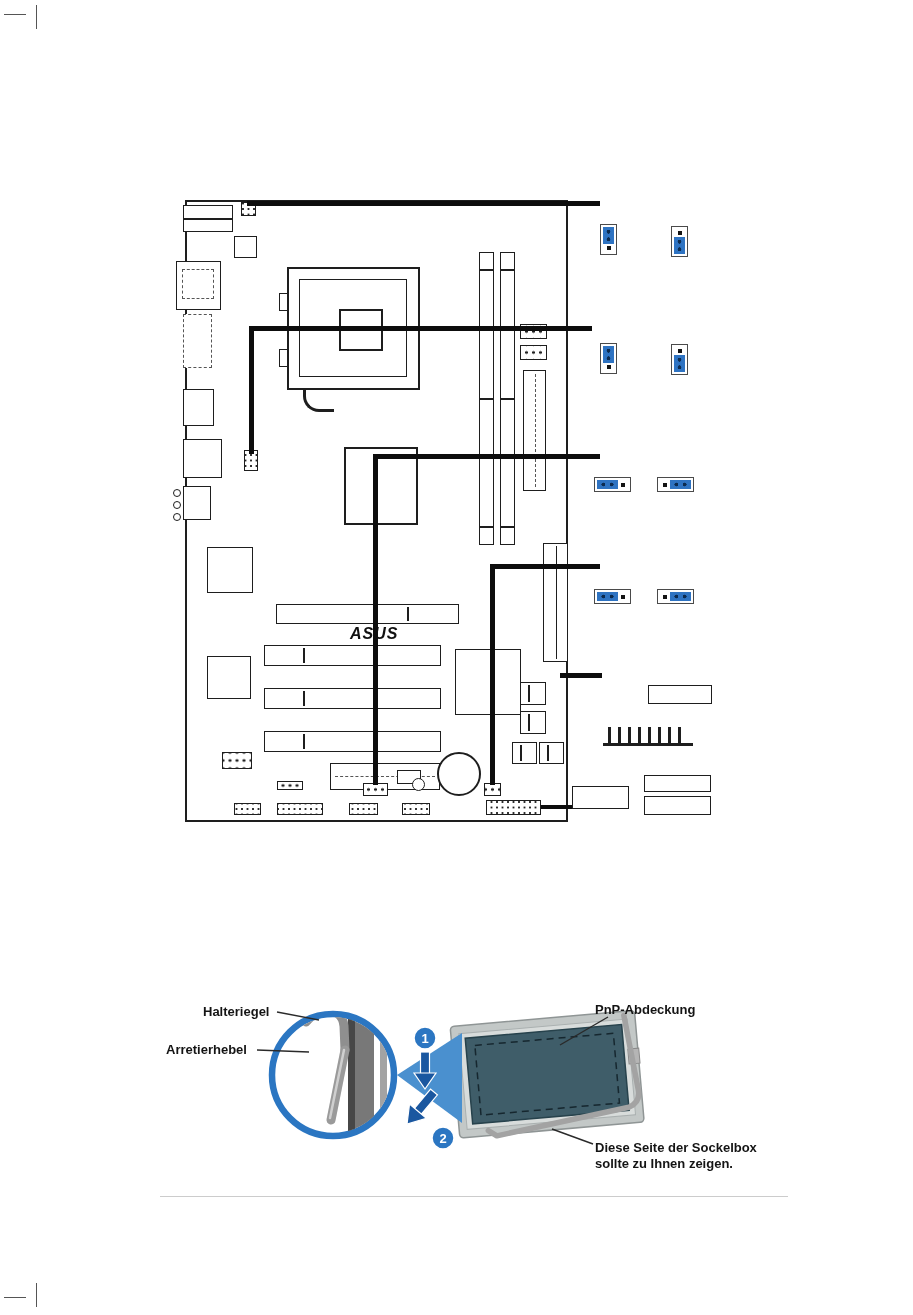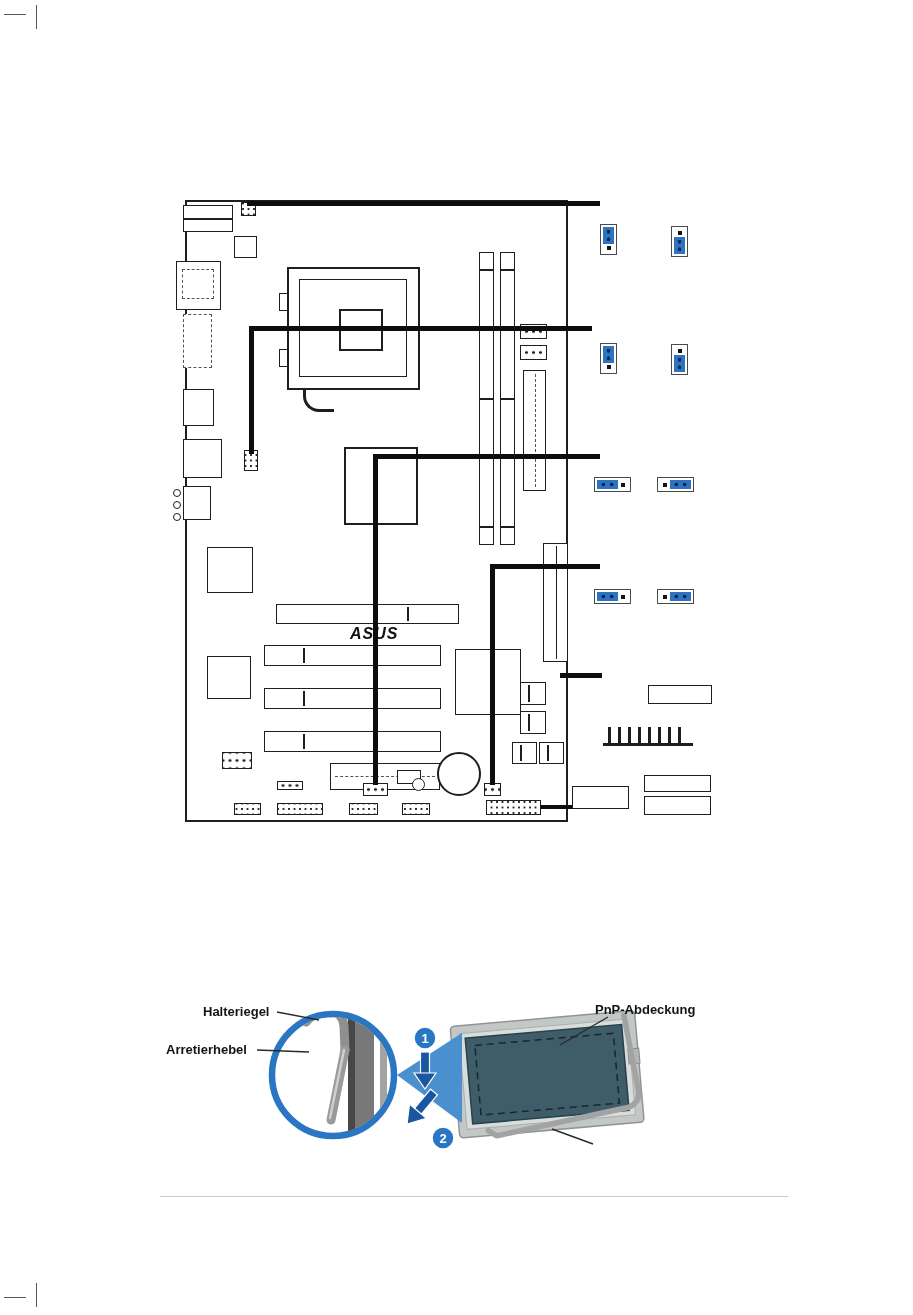--- a/index.html
+++ b/index.html
@@ -261,16 +261,20 @@
 
     <circle cx="265" cy="50" r="11" fill="#2b76c2" stroke="#ffffff" stroke-width="1.5"></circle>
     <text x="265" y="55" text-anchor="middle" font-size="13" font-weight="bold" fill="#ffffff" font-family="Liberation Sans, sans-serif">1</text>
     <circle cx="283" cy="150" r="11" fill="#2b76c2" stroke="#ffffff" stroke-width="1.5"></circle>
     <text x="283" y="155" text-anchor="middle" font-size="13" font-weight="bold" fill="#ffffff" font-family="Liberation Sans, sans-serif">2</text>
   </svg>
 
   <div class="lbl" style="left:203px;top:1004px">Halteriegel</div>
   <div class="lbl" style="left:166px;top:1042px">Arretierhebel</div>
   <div class="lbl" style="left:595px;top:1002px">PnP-Abdeckung</div>
+  <div class="lbl" style="left:595px;top:1140px;white-space:normal;width:180px">
+    <div>Diese Seite der Sockelbox</div>
+    <div>sollte zu Ihnen zeigen.</div>
+  </div>
 
   <div class="abs" style="left:160px;top:1196px;width:636px;height:1px;background:#cccccc"></div>
 
 </div>
 
 </body></html>

